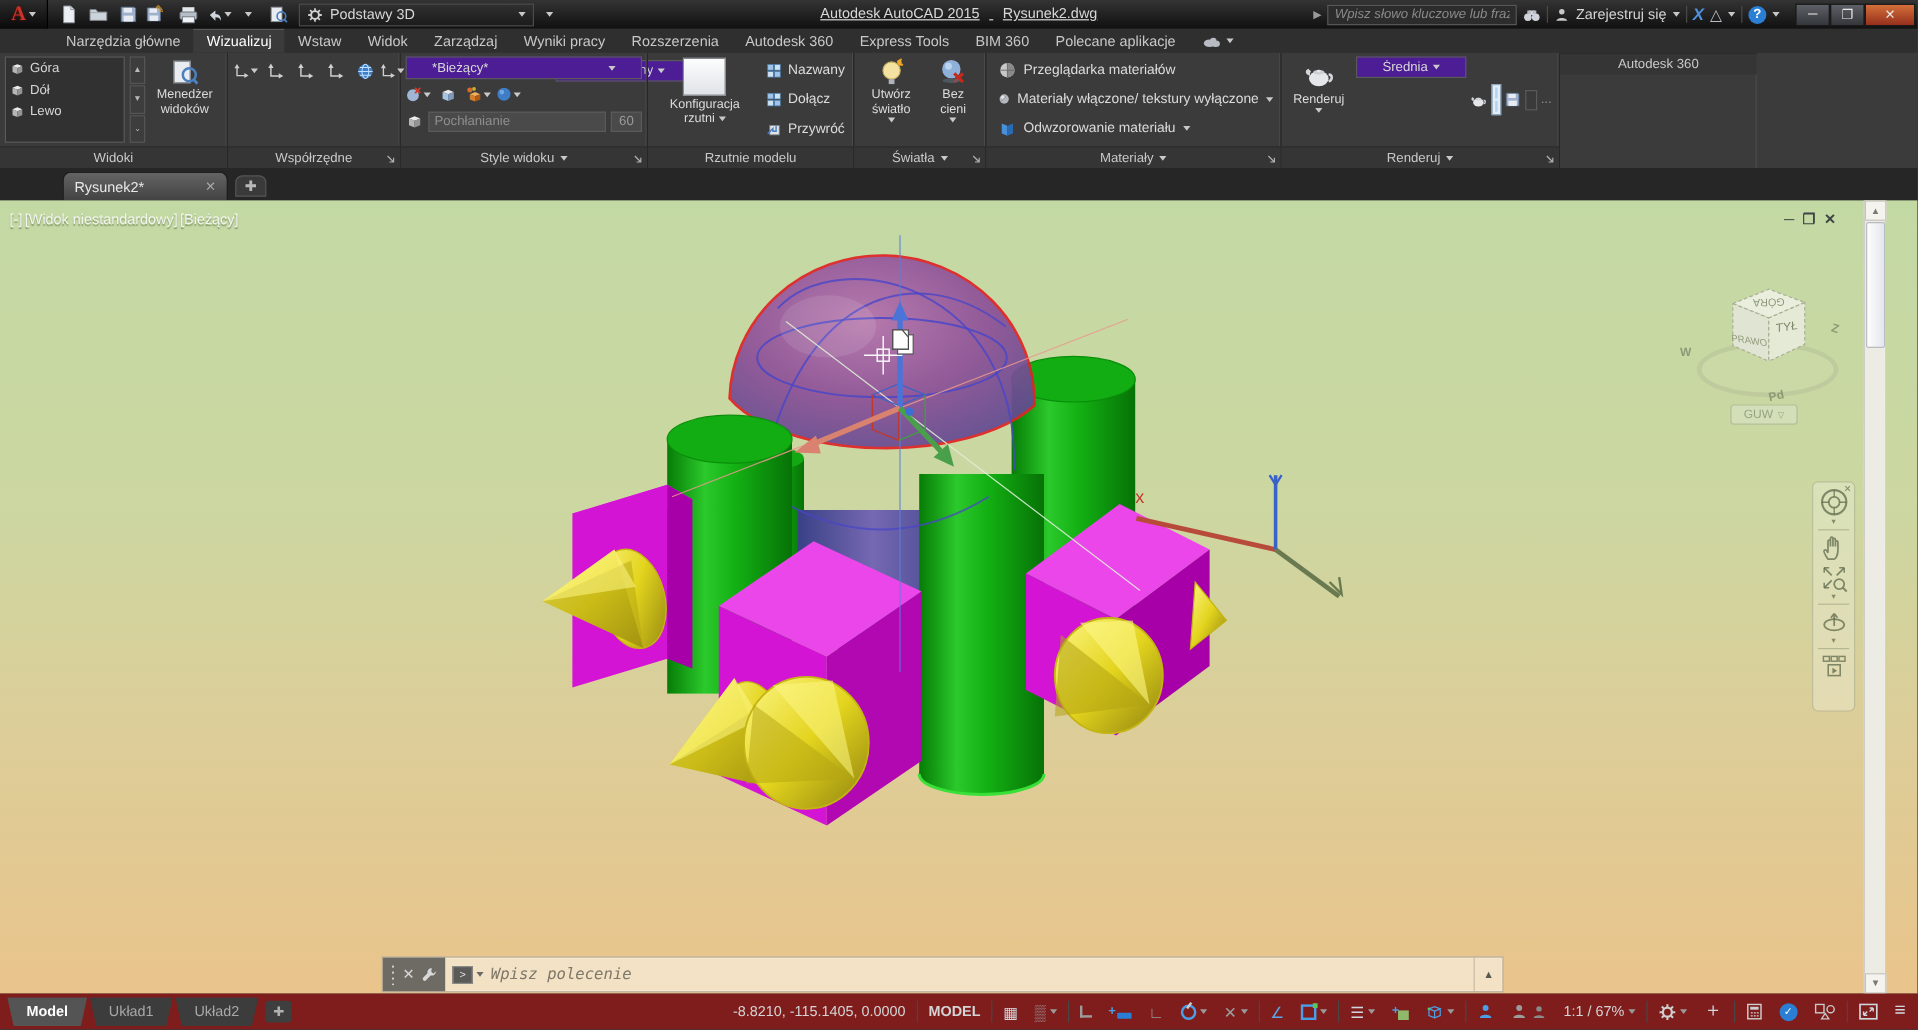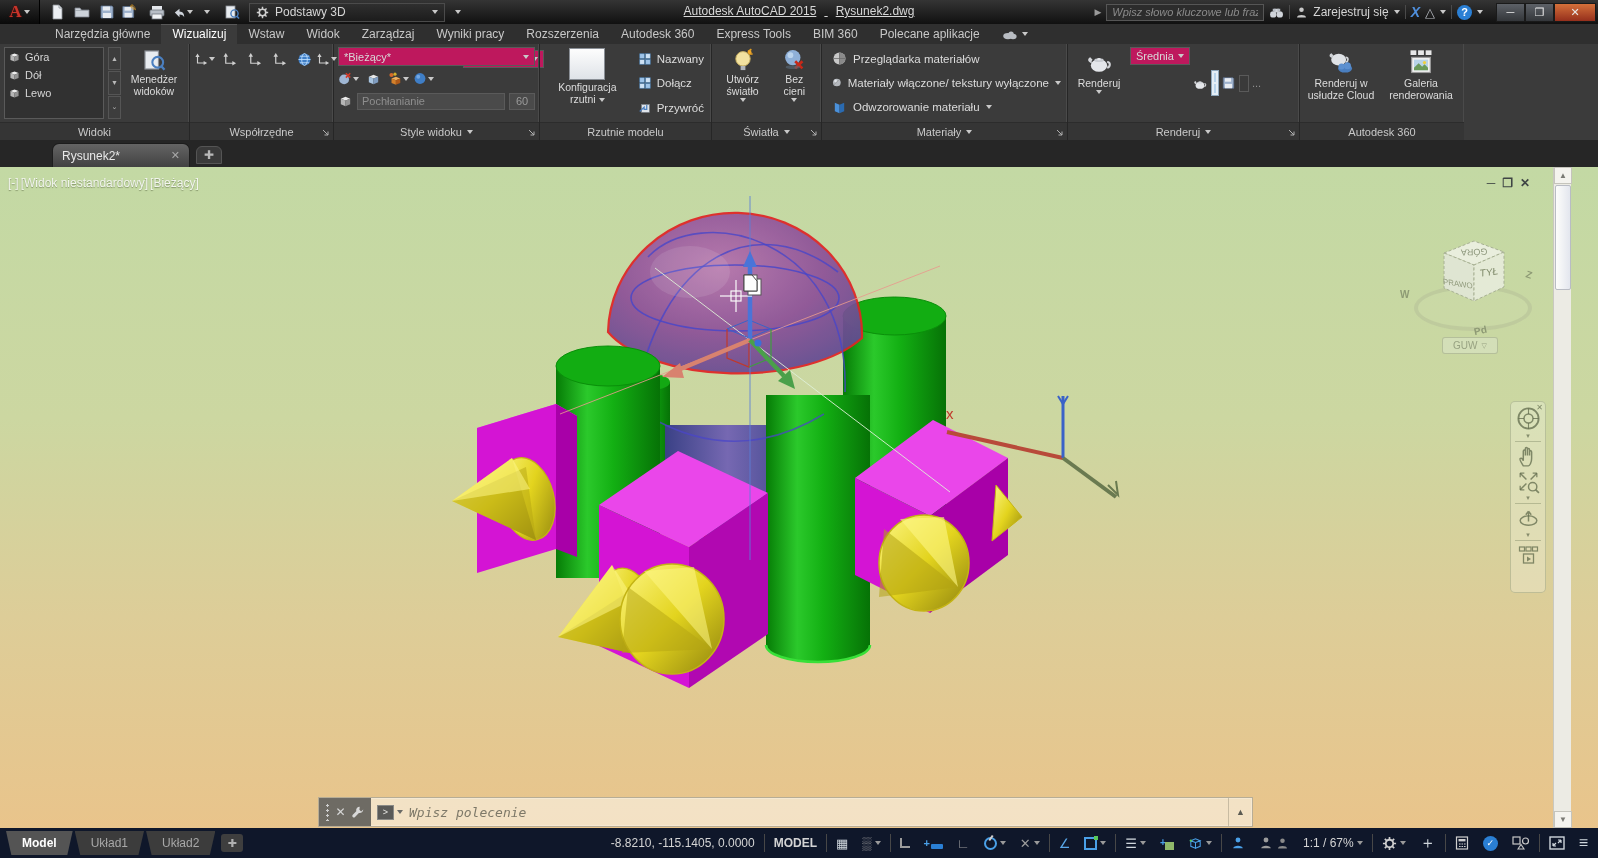--- a/index.html
+++ b/index.html
@@ -36,21 +36,21 @@
 
   
   #ribbon { position:absolute; top:44px; left:0; width:1598px; height:96px; background:#3b3b3b; display:flex; }
   .panel { position:relative; display:flex; flex-direction:column; border-right:1px solid #262626; box-shadow:inset -1px 0 0 #4a4a4a; }
   .pbody { flex:1; padding:3px 4px; display:flex; gap:4px; min-height:0; align-items:stretch; }
   .ptitle { height:18px; background:#353535; border-top:1px solid #2c2c2c; color:#c9c9c9; font-size:11px; display:flex; align-items:center; justify-content:center; gap:5px; position:relative; }
   .launcher { position:absolute; right:3px; bottom:3px; }
   .bigbtn { display:flex; flex-direction:column; align-items:center; justify-content:flex-start; font-size:10.5px; color:#dcdcdc; text-align:center; line-height:1.12; padding:1px 2px; border-radius:2px; }
   .bigbtn .blbl { margin-top:2px; }
   .bigbtn.disabled { color:#7d7d7d; }
-  .rsel { display:flex; align-items:center; background:#be185d; border:1px solid #5a5a5a; color:#d8d8d8; font-size:11px; padding:0 5px; height:19px; gap:4px; }
+  .rsel { display:flex; align-items:center; background:#4c1d95; border:1px solid #5a5a5a; color:#d8d8d8; font-size:11px; padding:0 21px; height:19px; gap:4px; }
   .rsel .lbl { flex:1; white-space:nowrap; overflow:hidden; }
   .vlist { width:100px; background:#313131; border:1px solid #5a5a5a; display:flex; flex-direction:column; }
   .vrow { display:flex; align-items:center; gap:4px; height:18px; padding:0 3px; color:#d6d6d6; font-size:11px; }
   .vscol { width:13px; display:flex; flex-direction:column; gap:1px; }
   .vsbtn { flex:1; background:#3d3d3d; border:1px solid #555; color:#b9b9b9; font-size:7px; display:flex; align-items:center; justify-content:center; }
   .corow { display:flex; align-items:center; gap:4px; height:24px; }
   .sico { width:21px; height:20px; display:flex; align-items:center; justify-content:center; gap:1px; border-radius:2px; }
   .mrow { display:flex; align-items:center; gap:6px; height:24px; color:#dcdcdc; font-size:11.5px; padding:0 2px; white-space:nowrap; }
   .field { background:#4a4a4a; border:1px solid #5a5a5a; height:17px; color:#8e8e8e; font-size:11px; display:flex; align-items:center; padding:0 4px; }
   .smbtn { display:flex; align-items:center; gap:5px; color:#dcdcdc; font-size:11.5px; height:23px; padding:0 3px; white-space:nowrap; }
@@ -88,21 +88,21 @@
   #cmdbar { position:absolute; left:318px; top:630px; width:935px; height:30px; display:flex; align-items:stretch; background:rgba(252,250,244,.55); border:1px solid rgba(135,130,110,.55); box-shadow:0 0 0 1px rgba(255,255,255,.25) inset; }
   #cmd-grip { width:52px; background:rgba(80,80,78,.82); display:flex; align-items:center; justify-content:space-evenly; color:#d8d8d8; }
   #cmd-grip .dots { width:5px; height:18px; background-image:radial-gradient(circle, #cfcfcf 1px, transparent 1.3px); background-size:5px 5px; }
   #cmd-prompt { display:flex; align-items:center; gap:3px; padding:0 6px; }
   #cmd-box { width:17px; height:15px; background:#5a5a58; border:1px solid #8a8a86; color:#e8e8e6; font-size:9px; display:flex; align-items:center; justify-content:center; }
   #cmd-input { flex:1; border:none; background:transparent; font-family:"DejaVu Sans Mono",monospace; font-style:italic; font-size:13px; color:#6e6a5c; outline:none; }
   #cmd-input::placeholder { color:#7d7868; font-style:italic; }
   #cmd-up { width:24px; display:flex; align-items:center; justify-content:center; color:#5a5a52; font-size:9px; border-left:1px solid rgba(135,130,110,.4); }
 
   
-  #statusbar { position:absolute; top:828px; left:0; width:1598px; height:30px; background:#0f172a; display:flex; align-items:center; color:#cfcfcf; }
+  #statusbar { position:absolute; top:828px; left:0; width:1598px; height:30px; background:#7f1d1d; display:flex; align-items:center; color:#cfcfcf; }
   .mtab { height:24px; display:flex; align-items:center; padding:0 16px; font-size:12px; color:#a8a8a8; background:#3c3c3c; clip-path:polygon(0 0,100% 0,92% 100%,8% 100%); margin-right:2px; }
   .mtab.active { background:#545454; color:#ffffff; font-weight:bold; }
   .mtab-add { width:22px; height:18px; background:#3e3e3e; border-radius:3px; display:flex; align-items:center; justify-content:center; color:#b0b0b0; font-size:11px; margin-left:4px; }
   .scell { display:flex; align-items:center; gap:3px; padding:0 7px; height:30px; font-size:12px; color:#d4d4d4; }
   .ssep { width:1px; height:18px; background:#474747; margin:0 2px; }
   .sic { font-size:13px; line-height:1; }
   .blue { color:#59a7e8; }
   .gray { color:#9c9c9c; }
   .ltgray { color:#cfd6dc; }
   .osq { width:13px; height:13px; border:2px solid #4aa0e8; position:relative; display:inline-block; }
@@ -730,34 +730,20 @@
     <div class="ptitle">
         <span>Renderuj</span>
         <span class="car"></span>
       <svg class="launcher" width="8" height="8">
           <path d="M1 1 L6 6 M6 2.5 V6 H2.5" stroke="#b0b0b0" fill="none"></path>
         </svg>
     </div>
   </div>
 
   <div class="panel" style="width:164px;border-right:none">
-    <div class="pbody" style="justify-content:space-evenly">
-      <div class="bigbtn" style="width:76px">
-        <svg class="ico" width="28" height="28">
-            <use href="#sy-teacloud"></use>
-          </svg>
-        <span class="blbl">Renderuj w usłudze Cloud</span>
-      </div>
-      <div class="bigbtn" style="width:80px">
-        <svg class="ico" width="28" height="28">
-            <use href="#sy-gallery"></use>
-          </svg>
-        <span class="blbl">Galeria renderowania</span>
-      </div>
-    </div>
     <div class="ptitle">
         <span>Autodesk 360</span>
       </div>
   </div>
 </div>
 
 <div id="filetabs">
   <div class="ftab">
     <span>Rysunek2*</span>
     <span class="fx">✕</span>

